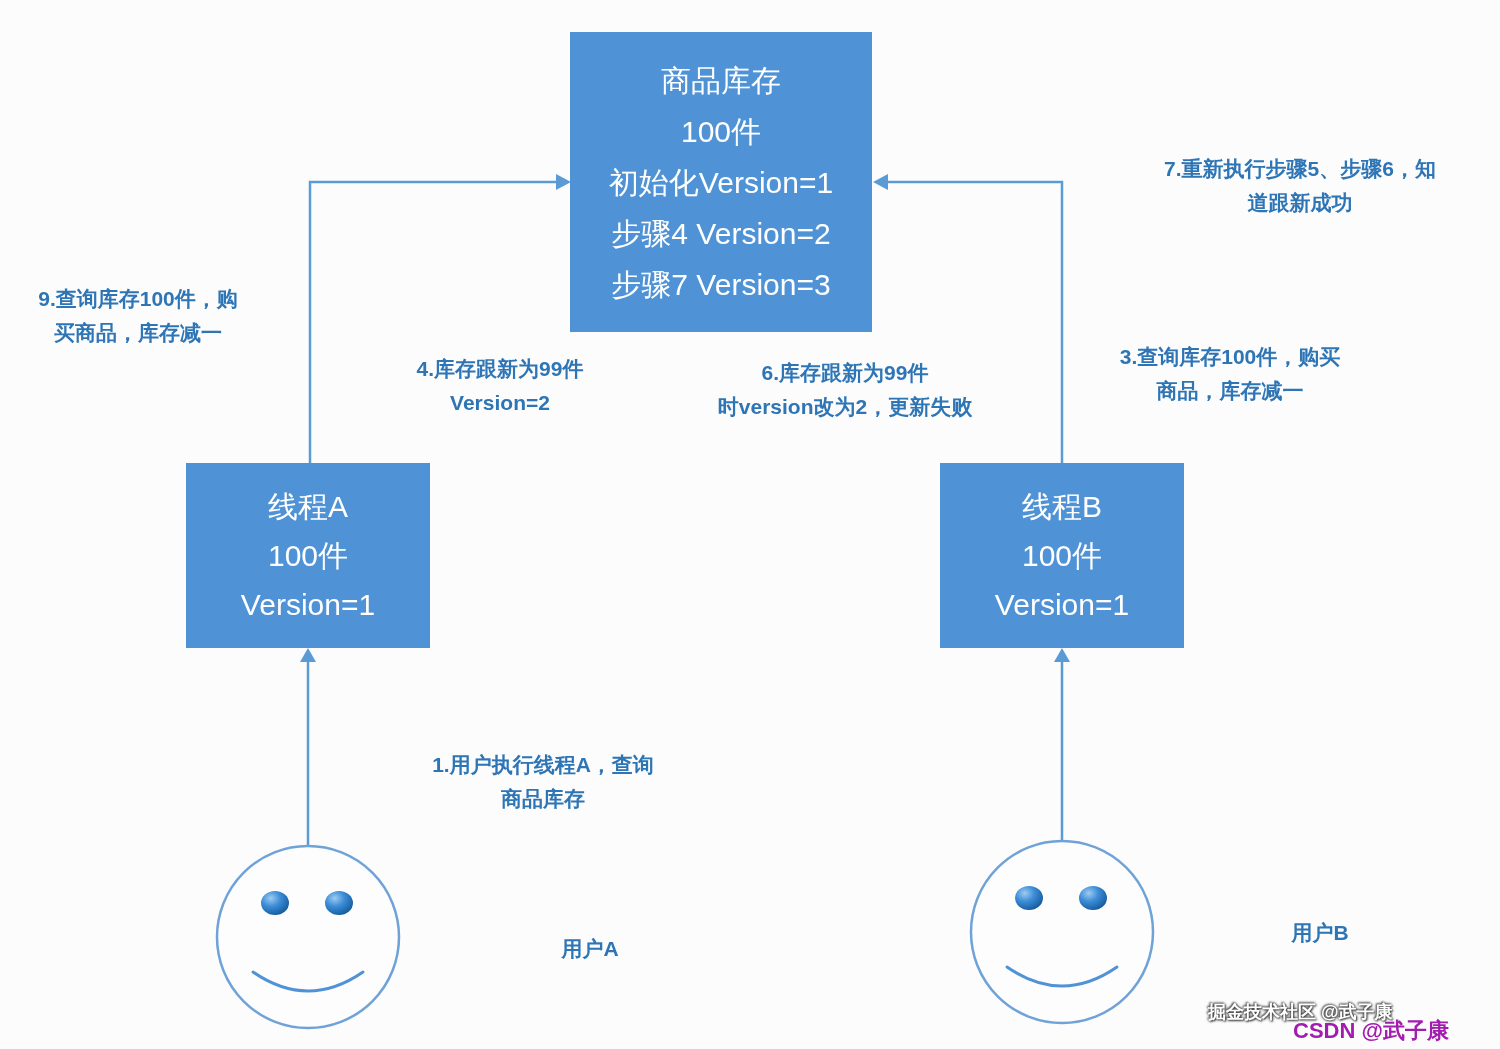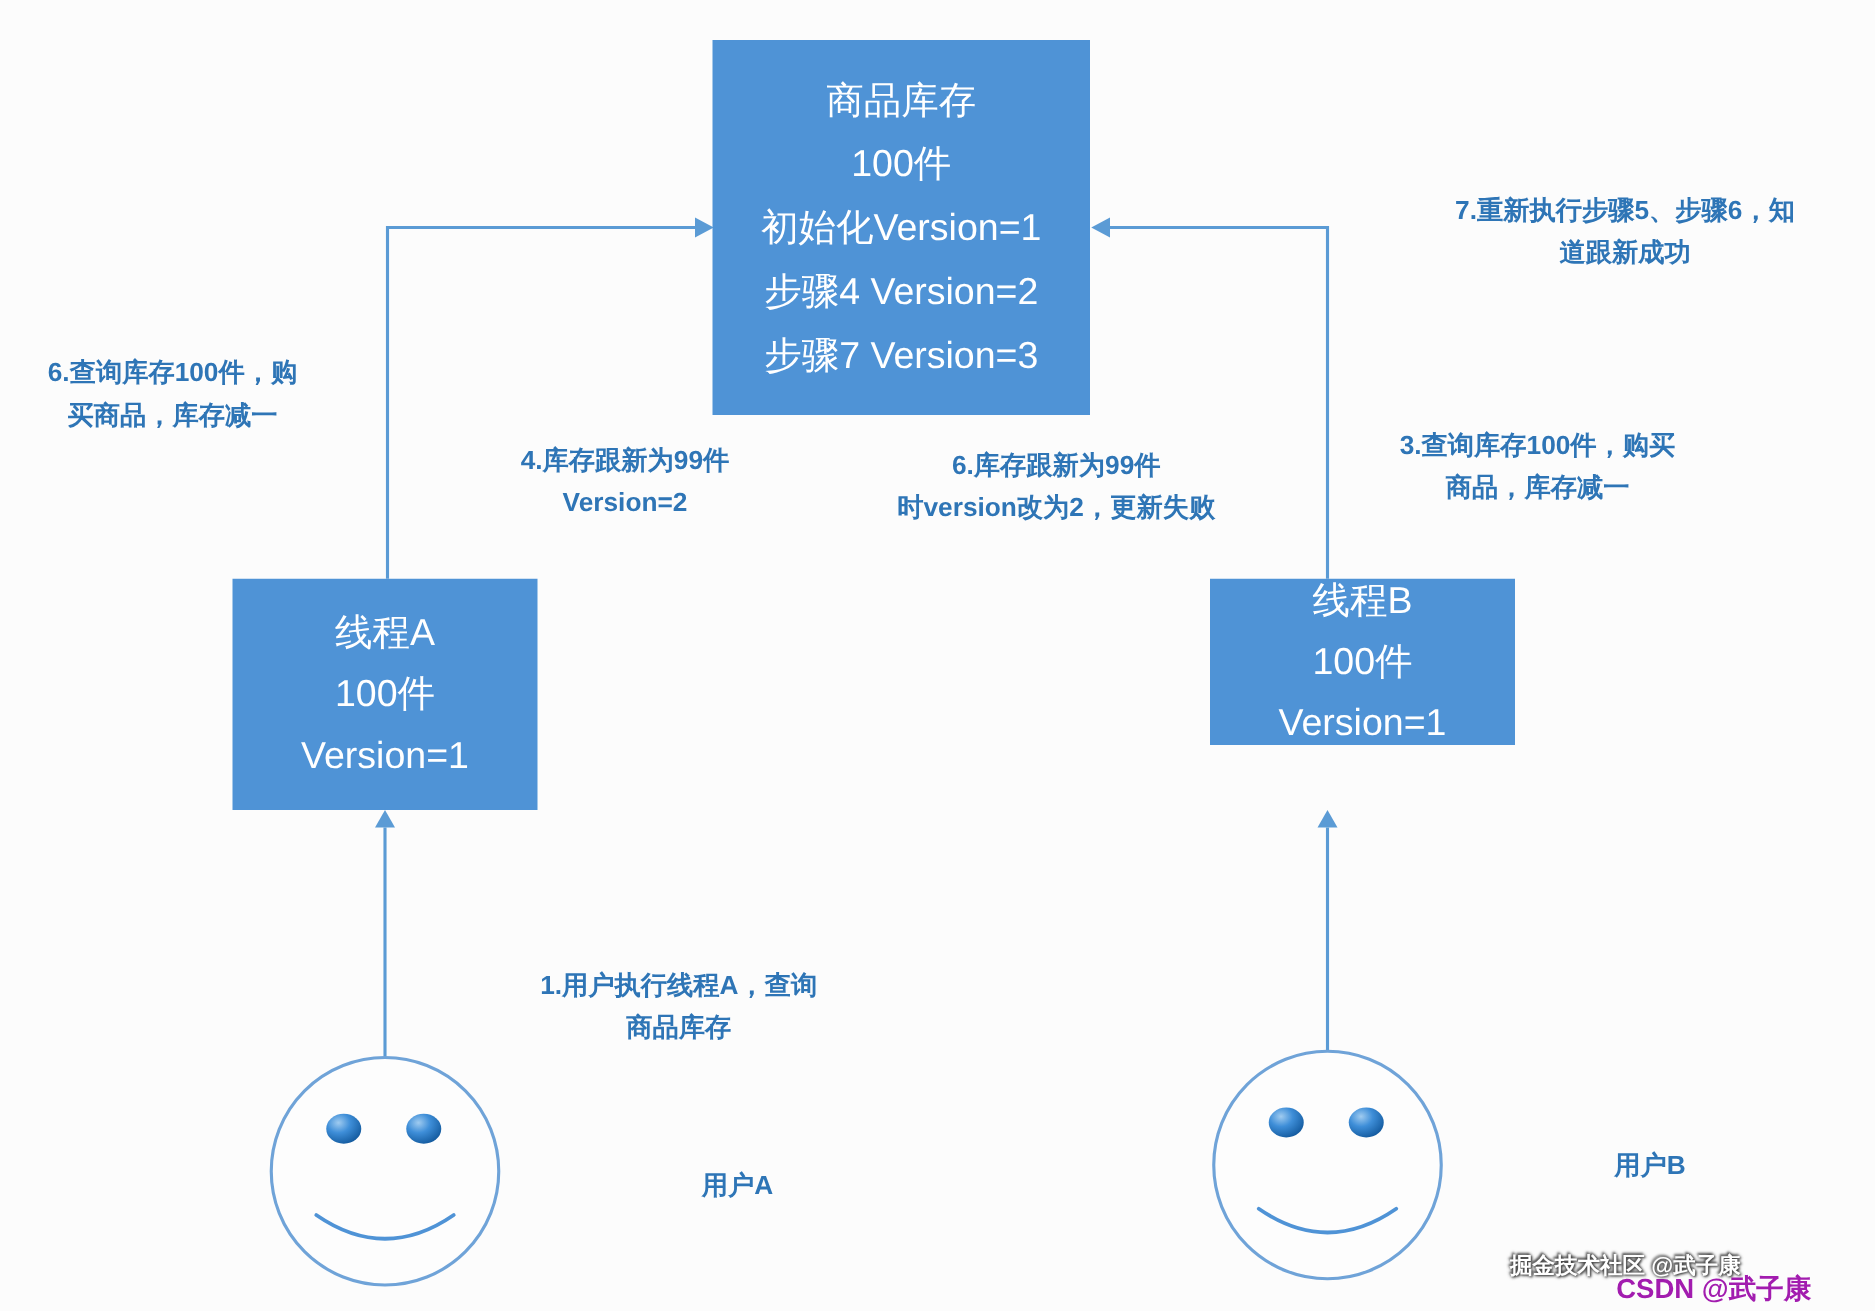--- a/index.html
+++ b/index.html
@@ -29,39 +29,38 @@
   }
   .box-inventory {
     left: 570px; top: 32px; width: 302px; height: 300px;
     line-height: 51px;
   }
   .box-thread-a {
     left: 186px; top: 463px; width: 244px; height: 185px;
     line-height: 49px;
   }
   .box-thread-b {
-    left: 940px; top: 463px; width: 244px; height: 133px;
+    left: 940px; top: 463px; width: 244px; height: 185px;
     line-height: 49px;
-    margin-left: 28px;
   }
   .note {
     position: absolute;
     color: #2e75b6;
     font-weight: 600;
     font-size: 21px;
     line-height: 34px;
     text-align: center;
     white-space: pre-line;
   }
   .note-step3 { left: 10px;   top: 282px; width: 256px; }
   .note-step4 { left: 390px;  top: 352px; width: 220px; }
   .note-step6 { left: 690px;  top: 356px; width: 310px; }
   .note-step5 { left: 1085px; top: 340px; width: 290px; }
   .note-step7 { left: 1125px; top: 152px; width: 350px; }
-  .note-step1 { left: 398px;  top: 748px; width: 290px; margin-top: 24px; }
+  .note-step1 { left: 398px;  top: 748px; width: 290px; }
   .note-step2 { left: 1165px; top: 702px; width: 280px; }
   .note-user-a { left: 545px;  top: 932px; width: 90px; }
   .note-user-b { left: 1275px; top: 916px; width: 90px; }
   #overlay-svg {
     position: absolute;
     left: 0; top: 0;
     width: 1500px;
     height: 1049px;
     pointer-events: none;
   }
@@ -139,21 +138,21 @@
 步骤7  Version=3</div>
 
   <div class="box box-thread-a">线程A
 100件
 Version=1</div>
 
   <div class="box box-thread-b">线程B
 100件
 Version=1</div>
 
-  <div class="note note-step3">6.查询库存100件，购
+  <div class="note note-step3">9.查询库存100件，购
 买商品，库存减一</div>
 
   <div class="note note-step4">4.库存跟新为99件
 Version=2</div>
 
   <div class="note note-step6">6.库存跟新为99件
 时version改为2，更新失败</div>
 
   <div class="note note-step5">3.查询库存100件，购买
 商品，库存减一</div>

